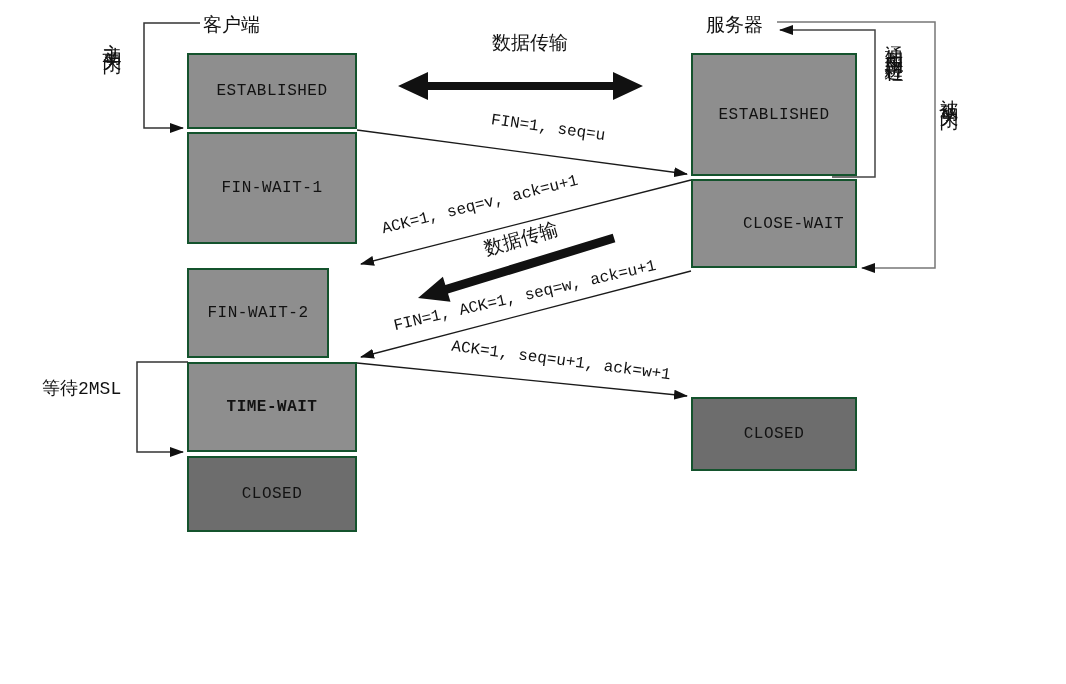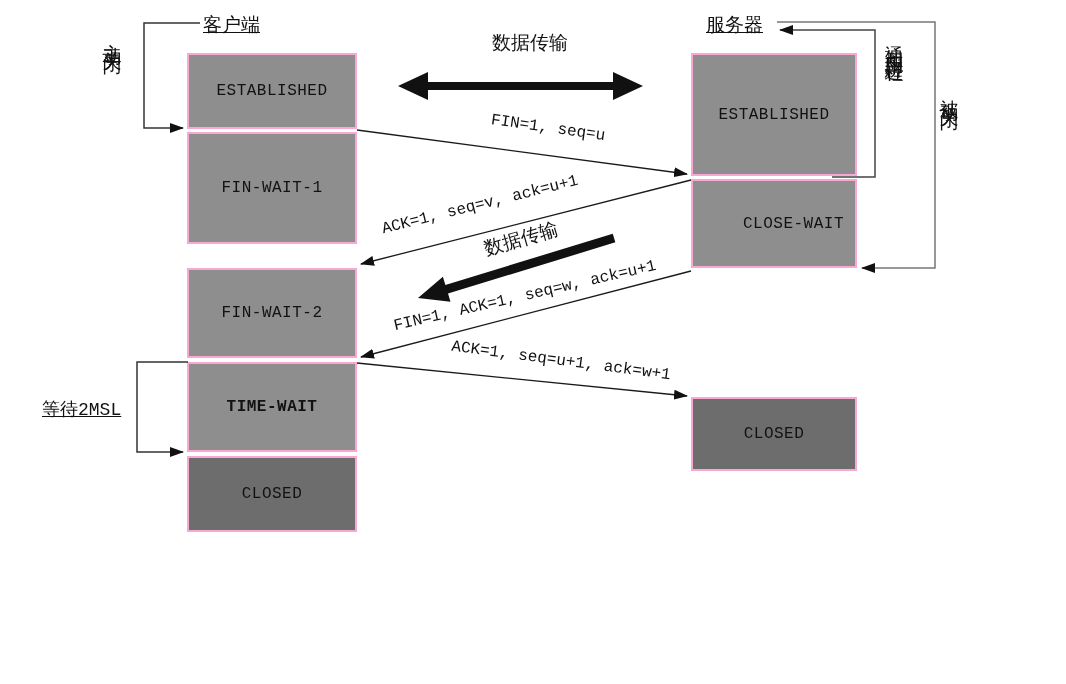--- a/index.html
+++ b/index.html
@@ -2,39 +2,39 @@
 <html style="--state-fill: #8e8e8e; --closed-fill: #6d6d6d; --line: #1a1a1a;"><head>
 <meta charset="utf-8">
 <style>
   html,body{margin:0;padding:0;background:#fff;}
   .canvas{position:relative;width:1066px;height:684px;background:#ffffff;overflow:hidden;
           font-family:"Liberation Sans",sans-serif;color:#111;}
   svg.overlay{position:absolute;left:0;top:0;width:1066px;height:684px;z-index:2;}
 
   
   .state{position:absolute;box-sizing:border-box;background:var(--state-fill,#8e8e8e);
-         border:2px solid #f9a8d4;display:flex;align-items:center;justify-content:center;
+         border:2px solid #14532d;display:flex;align-items:center;justify-content:center;
          font-family:"Liberation Mono","DejaVu Sans Mono",monospace;font-size:16px;
          letter-spacing:0.5px;color:#121212;z-index:1;}
   .state.closed{background:var(--closed-fill,#6d6d6d);}
   #c-est {left:187px;top:53px; width:170px;height:76px;}
   #c-fw1 {left:187px;top:132px;width:170px;height:112px;}
-  #c-fw2 {left:187px;top:268px;width:170px;height:90px;}
+  #c-fw2 {left:187px;top:268px;width:142px;height:90px;}
   #c-tw  {left:187px;top:362px;width:170px;height:90px;font-weight:bold;}
   #c-cl  {left:187px;top:456px;width:170px;height:76px;}
   #s-est {left:691px;top:53px; width:166px;height:123px;}
   #s-cw  {left:691px;top:179px;width:166px;height:89px;padding-left:39px;}
   #s-la  {left:691px;top:271px;width:166px;height:122px;}
   #s-cl  {left:691px;top:397px;width:166px;height:74px;}
 
   
-  .lbl{position:absolute;z-index:3;white-space:nowrap;text-decoration:underline;}
+  .lbl{position:absolute;z-index:3;white-space:nowrap;}
   #client-title{left:203px;top:12px;font-size:19px;}
   #server-title{left:706px;top:12px;font-size:19px;}
-  #wait-2msl{left:42px;top:397px;font-size:18px;font-family:"Liberation Mono","DejaVu Sans Mono",monospace;}
+  #wait-2msl{left:42px;top:376px;font-size:18px;font-family:"Liberation Mono","DejaVu Sans Mono",monospace;}
   .vtext{position:absolute;z-index:3;writing-mode:vertical-rl;text-orientation:upright;
          font-size:19px;letter-spacing:4px;line-height:20px;}
   #active-close{left:102px;top:28px;}
   #passive-close{left:939px;top:84px;}
   #notify-app{left:884px;top:30px;}
 
   
   .msg{position:absolute;z-index:3;white-space:nowrap;
        font-family:"Liberation Mono","DejaVu Sans Mono",monospace;font-size:16px;color:#111;}
   #m1{left:548px;top:128px;transform:translate(-50%,-50%) rotate(8deg);}

